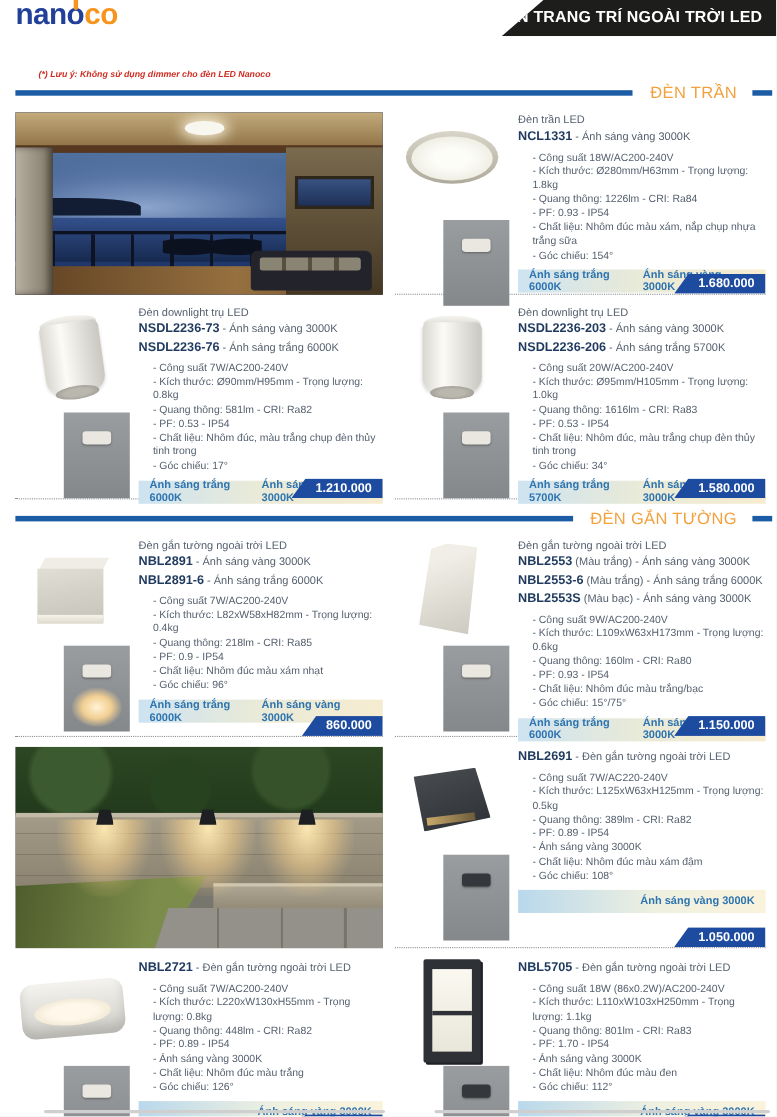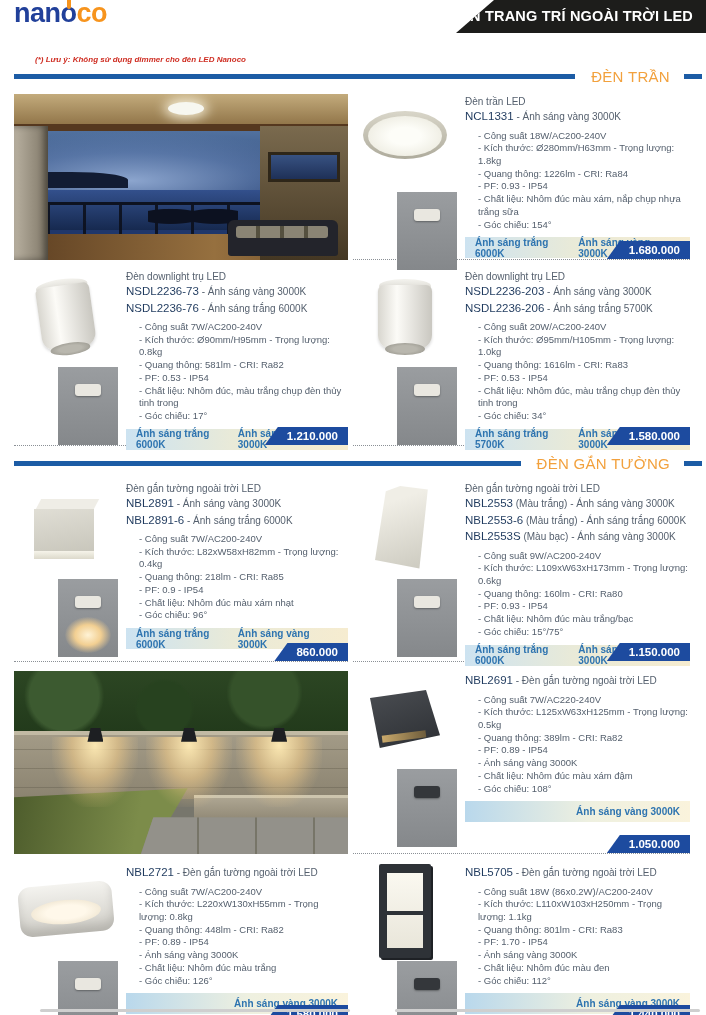--- a/index.html
+++ b/index.html
@@ -9,49 +9,49 @@
   
   .hdr { position:relative; height:33px; }
   .logo { position:absolute; left:14px; top:-2px; font-size:27px; font-weight:800; letter-spacing:-0.5px; color:#21409a; }
   .logo .lg-o { position:relative; display:inline-block; }
   .logo .lg-o::after { content:""; position:absolute; left:50%; transform:translateX(-50%); top:0px; width:4px; height:11px; background:#f7941d; border-radius:2px; }
   .logo .lg-co { color:#f7941d; }
   .banner { position:absolute; right:0; top:0; width:300px; height:33px; background:#1d1d1b;
             clip-path:polygon(88px 0, 100% 0, 100% 100%, 50px 100%);
             color:#fff; font-size:14.5px; font-weight:700; text-align:right; line-height:33px; padding-right:13px; letter-spacing:0.2px; }
 
-  .note { margin:22px 0 4px 35px; color:#cf2e23; font-size:8px; font-style:italic; font-weight:700; }
+  .note { margin:30px 0 4px 35px; color:#cf2e23; font-size:8px; font-style:italic; font-weight:700; }
 
   .sec { display:flex; align-items:center; margin:2px 4px 9px 14px; }
   .sec .line { flex:1; height:5px; background:#1c5ca5; }
   .sec .title { color:#f2a13d; font-weight:400; font-size:15px; margin:0 14px 0 16px; letter-spacing:0.3px; }
   .sec .dash { width:18px; height:5px; background:#1c5ca5; }
 
   
-  .row { display:flex; gap:5px; padding:0 6px 0 14px; margin-bottom:9px; }
+  .row { display:flex; gap:11px; padding:0 6px 0 14px; margin-bottom:9px; }
   .col-l { width:334px; flex:none; }
   .col-r { width:337px; flex:none; }
   .r1 { height:166px; } .r2 { height:177px; } .r3 { height:181px; } .r4 { height:183px; } .r5 { height:161px; }
 
   .product { position:relative; display:flex; height:100%; border-bottom:1px dotted #8b9096; }
   .imgs { width:104px; flex:none; position:relative; }
   .pphoto { height:96px; display:flex; align-items:center; justify-content:center; }
   .fx { width:60px; height:78px; margin:2px 0 0 auto; position:relative; overflow:hidden;
         background:linear-gradient(180deg,#9a9da0,#85888b); }
   .fx .glow { position:absolute; left:50%; top:42%; width:54px; height:44px; transform:translate(-50%,-50%);
               background:radial-gradient(ellipse at center, #fffdf2 0%, #f7debj 0%, #f6dca6 38%, rgba(246,220,166,0.25) 62%, transparent 75%); border-radius:50%; }
   .fx .lamp { position:absolute; left:50%; top:30%; transform:translate(-50%,-50%); width:26px; height:12px; background:#e9e7e0; border-radius:3px; box-shadow:0 1px 2px rgba(0,0,0,0.35); }
   .fx.fx-dark .lamp { background:#34373b; }
   .fx.fx-updown .glow2 { position:absolute; left:50%; top:72%; width:46px; height:36px; transform:translate(-50%,-50%);
               background:radial-gradient(ellipse at center, #fff3d6 0%, #f2cf92 40%, transparent 72%); border-radius:50%; }
 
   .info { flex:1; padding:2px 0 0 8px; }
   .ptype { font-size:10px; color:#55606e; margin-bottom:2px; }
   .codeline { font-size:10px; color:#55606e; margin-bottom:1px; line-height:1.35; }
-  .codeline b { font-size:11.5px; color:#1f3a5e; font-weight:400; }
+  .codeline b { font-size:11.5px; color:#1f3a5e; font-weight:700; }
   ul.specs { list-style:none; margin:5px 0 6px 0; padding-left:13px; }
   ul.specs li { font-size:9.5px; color:#55606e; line-height:1.34; }
   .lightbar { height:21px; display:flex; align-items:center; justify-content:space-between; padding:0 10px;
               background:linear-gradient(90deg,#cde3f1 0%, #e9ead8 48%, #f6ecd0 100%); }
   .lightbar.single { justify-content:flex-end; background:linear-gradient(90deg,#b9d8ec 0%, #eef0e0 55%, #faf3dc 100%); }
   .lightbar span { font-size:10px; font-weight:700; color:#2e74b0; }
   .price { position:absolute; right:0; bottom:0; background:#1d4b9f; color:#fff; font-weight:800; font-size:11.5px;
            padding:3px 10px 3px 22px; clip-path:polygon(13px 0, 100% 0, 100% 100%, 0 100%); }
 
   

